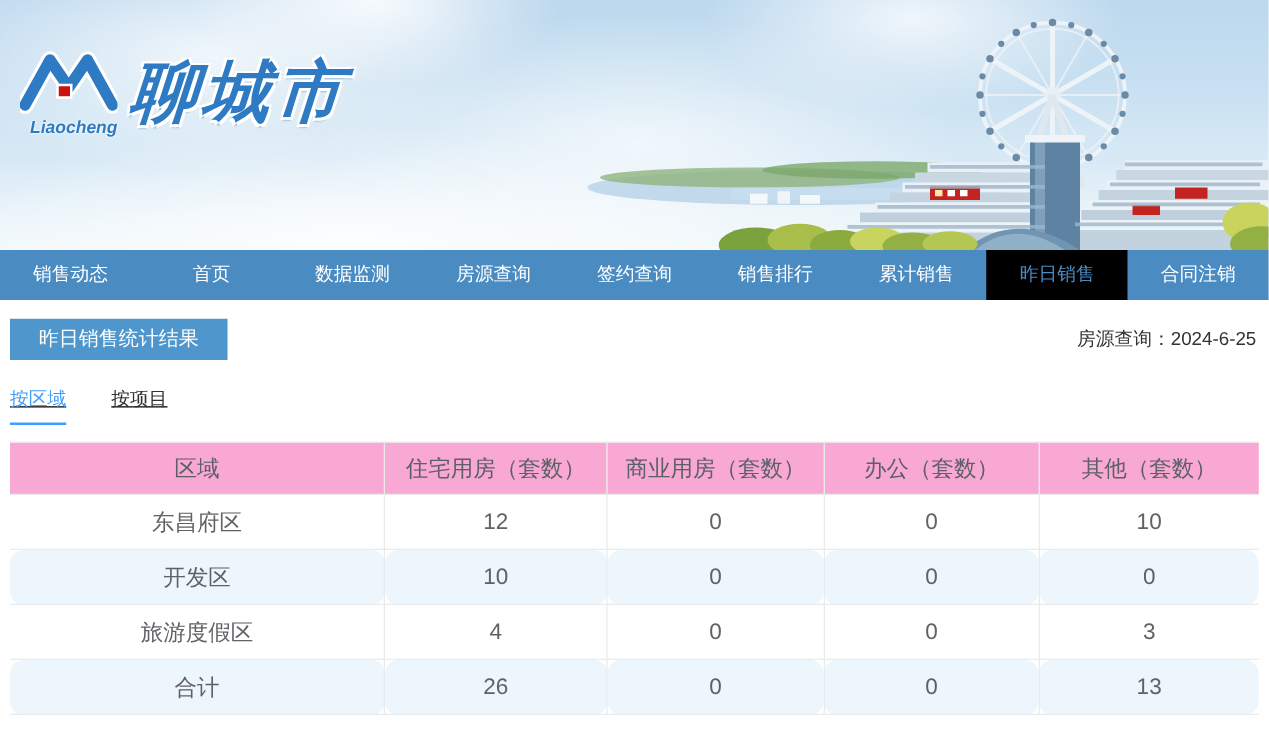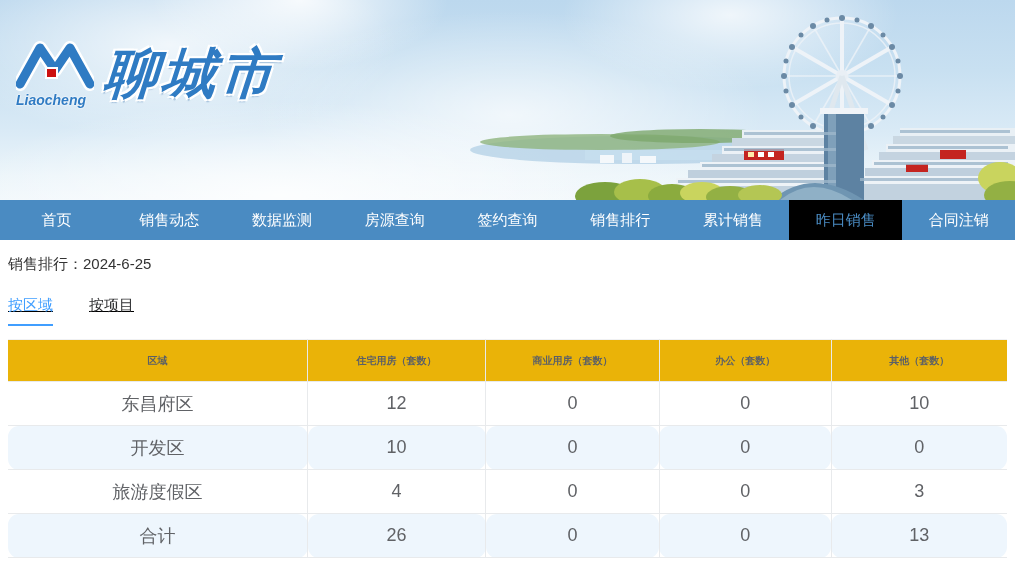--- a/index.html
+++ b/index.html
@@ -13,21 +13,21 @@
     background:radial-gradient(ellipse at center, rgba(255,255,255,.95) 0%, rgba(255,255,255,0) 70%); }
   .c1{ left:-60px; top:-50px; width:460px; height:190px; opacity:.8; }
   .c2{ left:250px; top:10px;  width:520px; height:210px; opacity:.7; }
   .c3{ left:560px; top:-60px; width:340px; height:150px; opacity:.8; }
   .c4{ left:-40px; top:100px; width:640px; height:190px; opacity:.85; }
   .c5{ left:150px; top:-70px; width:300px; height:140px; opacity:.9; }
 
   .scenery{ position:absolute; left:0; top:0; width:1015px; height:200px; }
 
   .brand{ position:absolute; left:16px; top:38px; display:flex; align-items:center; }
-  .logo-box{ width:78px; text-align:left; margin-right:10px; }
+  .logo-box{ width:78px; text-align:right; margin-right:10px; }
   .logo-script{ display:block; font-style:italic; font-weight:bold; font-size:14px; color:#2f7bc3;
     margin-top:-6px; text-shadow:0 0 2px #fff,0 0 2px #fff; letter-spacing:0; }
   .city-name{ font-size:54px; font-weight:bold; font-style:italic; color:#2f7bc3; line-height:1;
     letter-spacing:4px; margin-right:14px; transform:skewX(-4deg);
     text-shadow:-2px -2px 0 #fff,2px -2px 0 #fff,-2px 2px 0 #fff,2px 2px 0 #fff,0 3px 1px rgba(120,160,200,.55); }
   .site-title{ font-size:37px; font-weight:bold; color:#3f86c8; line-height:1; letter-spacing:1px;
     margin-top:14px;
     text-shadow:-2px -2px 0 #fff,2px -2px 0 #fff,-2px 2px 0 #fff,2px 2px 0 #fff,0 3px 1px rgba(120,160,200,.5); }
 
   
@@ -41,21 +41,21 @@
   .head-row{ display:flex; justify-content:space-between; align-items:center; margin-top:15px; }
   .section-banner{ background:#4f96cc; color:#fff; font-size:16px; padding:7px 23px; line-height:19px; }
   .current-date{ font-size:15px; color:#333; margin-right:2px; }
 
   .tabs{ display:flex; margin-top:22px;text-decoration:underline; }
   .tab{ margin-right:36px; font-size:15px; color:#303133; cursor:pointer; padding-bottom:9px; }
   .tab.active{ color:#409eff; border-bottom:2px solid #409eff; }
 
   table.sales{ width:100%; margin-top:13px; border-collapse:collapse; table-layout:fixed;
     border-top:1px solid #f0f1f3; }
-  table.sales th{ background:#eab308; color:#5c6066; font-size:10px; font-weight:bold;
+  table.sales th{ background:#f9a8d4; color:#5c6066; font-size:18px; font-weight:normal;
     height:42px; text-align:center; border-bottom:1px solid #e8eaec; border-right:1px solid #e8eaec; }
   table.sales td{ color:#606266; font-size:18px; height:44px; text-align:center;
     border-bottom:1px solid #e8eaec; border-right:1px solid #e8eaec; }
   table.sales th:last-child, table.sales td:last-child{ border-right:none; }
   tr.alt td{ background:#eef6fd;border-radius:11px; }
 </style>
 </head>
 <body>
 
 <div class="site-header">
@@ -182,36 +182,37 @@
         <path d="M4,46 L24,10 L39,32 L54,10 L74,46" fill="none" stroke="#2f7bc3" stroke-width="9" stroke-linecap="round" stroke-linejoin="round"></path>
         <rect x="30" y="30" width="11" height="10" fill="#cc1111" stroke="#fff" stroke-width="2"></rect>
       </svg>
       <span class="logo-script">Liaocheng</span>
     </div>
     <div class="city-name">聊城市</div>
   </div>
 </div>
 
 <nav class="topnav">
+  <a class="nav-item">销售动态</a>
   <a class="nav-item">首页</a>
-  <a class="nav-item">销售动态</a>
   <a class="nav-item">数据监测</a>
   <a class="nav-item">房源查询</a>
   <a class="nav-item">签约查询</a>
   <a class="nav-item">销售排行</a>
   <a class="nav-item">累计销售</a>
   <a class="nav-item active">昨日销售</a>
   <a class="nav-item">合同注销</a>
 </nav>
 
 <div class="content">
 
   <div class="head-row">
+    <div class="section-banner">昨日销售统计结果</div>
     <div class="current-date">
-      <span>销售排行：</span><span>2024-6-25</span>
+      <span>房源查询：</span><span>2024-6-25</span>
     </div>
   </div>
 
   <div class="tabs">
     <div class="tab active">按区域</div>
     <div class="tab">按项目</div>
   </div>
 
   <table class="sales">
     <colgroup>

